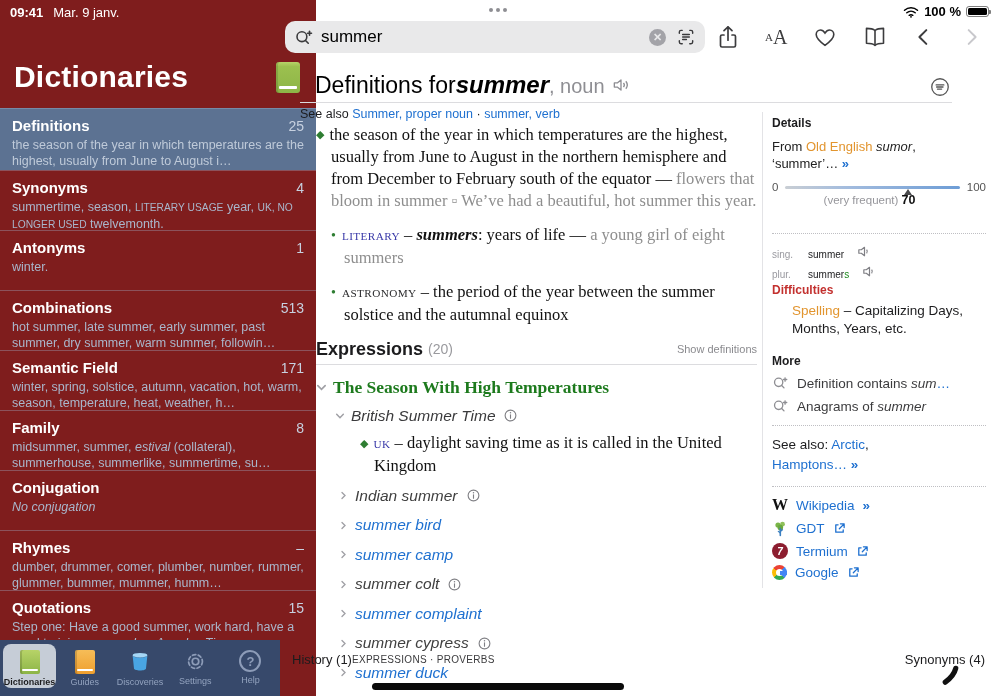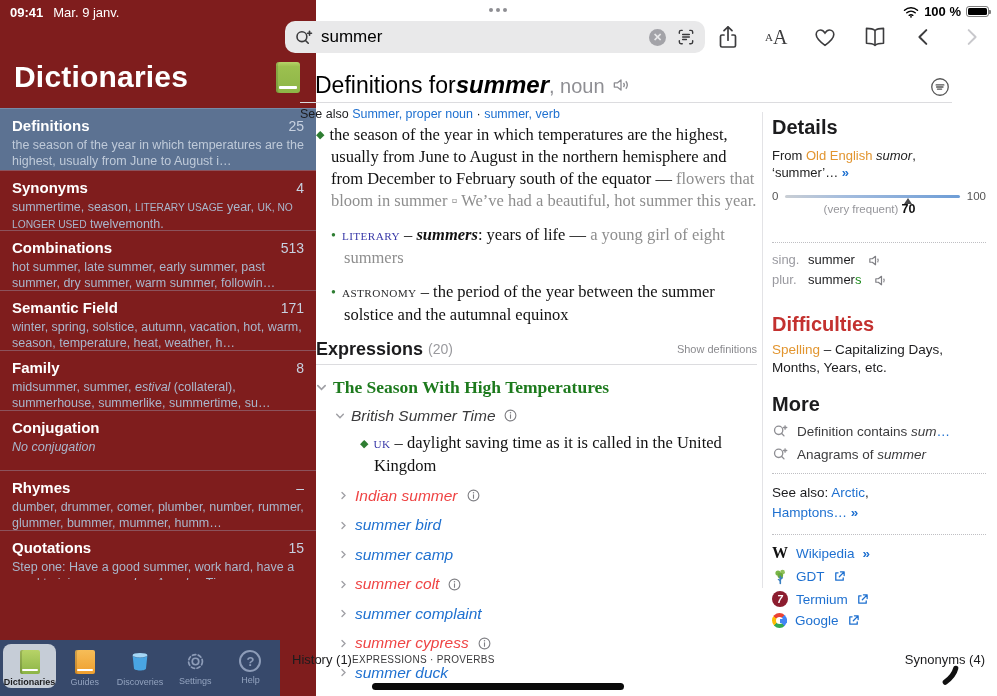--- a/index.html
+++ b/index.html
@@ -92,39 +92,39 @@
   .expr-action { margin-left:auto; font-size:11px; color:#8a8a8e; }
   .expr-divider { border-top:1px solid #dcdcdf; margin-top:4px; }
   .expr-group { margin-top:11px; display:flex; align-items:baseline; gap:6px; }
   .expr-group .gtitle { font-weight:700; color:#1d7a1d; font-size:17.5px; }
   .chev { color:#a0a0a5; flex:none; }
   .expr-sub { margin-top:7px; margin-left:19px; display:flex; align-items:center; gap:6px; font-family:"Liberation Sans",sans-serif; font-size:15.5px; font-style:italic; color:#3a3a3c; }
   .info-i { color:#7f7f84; flex:none; margin-left:2px; font-style:normal; }
   .expr-def { margin-top:5px; margin-left:44px; padding-left:14px; text-indent:-14px; }
   .expr-item { margin-top:7.5px; margin-left:23px; display:flex; align-items:center; gap:7px; font-family:"Liberation Sans",sans-serif; font-size:15.5px; font-style:italic; }
   .expr-item .blue { color:#1e70d0; }
-  .expr-item .plain { color:#ef4444; }
+  .expr-item .plain { color:#404040; }
 
   
   .v-divider { position:absolute; left:762px; top:112px; width:1px; height:476px; background:#e3e3e6; }
   .panel { position:absolute; left:772px; top:116px; width:214px; font-size:13.5px; }
-  .panel h2 { font-size:20px; font-weight:700; color:#1c1c1e; }
+  .panel h2 { font-size:12px; font-weight:700; color:#1c1c1e; }
   .panel h2.red { color:#c3312f; }
   .etym { margin-top:8px; width:170px; font-size:13px; line-height:17px; color:#222; }
   .freq { display:flex; align-items:flex-start; gap:7px; margin-top:9px; font-size:11.5px; color:#555; }
   .freq-mid { flex:1; position:relative; padding-top:5px; }
   .freq-bar { height:3px; border-radius:2px; background:linear-gradient(90deg,#c9ced4,#a3bcde 35%,#6d9dd6); }
   .freq-marker { position:absolute; top:8px; width:0; height:0; border-left:4px solid transparent; border-right:4px solid transparent; border-bottom:6px solid #4a4a4c; transform:translateX(-3px); }
   .freq-label { font-size:11.5px; color:#96969b; text-align:right; margin-top:4px; white-space:nowrap; }
   .freq-label b { color:#111; font-size:12.5px; }
   .dotted { border-top:1.5px dotted #bfbfc3; margin:11px 0 9px; }
-  .form-row { display:flex; align-items:flex-start; margin-top:3px; font-size:13px; }
+  .form-row { display:flex; align-items:flex-end; margin-top:3px; font-size:10px; }
   .form-row .flabel { width:36px; color:#9a9aa0; }
   .form-row .speaker { margin-left:12px; color:#7f7f84; }
-  .diff-body { margin-top:5px; line-height:17.5px; }
+  .diff-body { margin-top:5px; line-height:17.5px;margin-left:20px; }
   .more { margin-top:17px; }
   .more-row { display:flex; align-items:center; gap:9px; margin-top:7px; color:#3c3c3e; }
   .more-row .qicon { color:#8e8e93; flex:none; }
   .see-block { line-height:20px; }
   .link-row { display:flex; align-items:center; gap:8px; margin-top:6px; }
   .link-row .ltext { color:#1e70d0; }
   .wiki-w { font-family:"Liberation Serif",serif; font-size:16px; font-weight:700; color:#111; width:16px; text-align:center; }
   .termium-circle { width:16px; height:16px; border-radius:50%; background:#8c1d2f; color:#fff; font-size:10px; font-weight:700; font-style:italic; display:flex; align-items:center; justify-content:center; }
   .g-icon { position:relative; width:15px; height:15px; border-radius:50%;
     background:conic-gradient(from 45deg,#4285f4 0 25%,#34a853 25% 50%,#fbbc05 50% 72%,#ea4335 72% 100%); }
@@ -161,20 +161,27 @@
       </div>
       <div class="side-item" style="height:60px">
         <div class="row1">
             <span class="title">Synonyms</span>
             <span class="count">4</span>
           </div>
         <div class="sub"><span>summertime, season, </span><span class="seg-sci">literary usage</span><span> year, </span><span class="seg-sci">uk, no longer used</span><span> twelvemonth.</span></div>
       </div>
       <div class="side-item" style="height:60px">
         <div class="row1">
+            <span class="title">Antonyms</span>
+            <span class="count">1</span>
+          </div>
+        <div class="sub"><span>winter.</span></div>
+      </div>
+      <div class="side-item" style="height:60px">
+        <div class="row1">
             <span class="title">Combinations</span>
             <span class="count">513</span>
           </div>
         <div class="sub"><span>hot summer, late summer, early summer, past summer, dry summer, warm summer, followin…</span></div>
       </div>
       <div class="side-item" style="height:60px">
         <div class="row1">
             <span class="title">Semantic Field</span>
             <span class="count">171</span>
           </div>
@@ -486,21 +493,21 @@
       <span class="flabel">plur.</span>
       <span><span>summer</span><span class="seg-grn">s</span></span>
       <span class="speaker">
           <svg width="17" height="17" viewBox="0 0 24 24" fill="none" stroke="currentColor" stroke-width="1.7" stroke-linejoin="round">
             <path d="M4 9.5v5h3.5L12 18V6L7.5 9.5H4z"></path>
             <path d="M15 9.5c1.3 1.6 1.3 3.4 0 5"></path>
           </svg>
         </span>
     </div>
 
-    <h2 class="red" style="margin-top:24px">Difficulties</h2>
+    <h2 class="red" style="margin-top:3px">Difficulties</h2>
     <div class="diff-body"><span class="seg-o">Spelling</span><span> – Capitalizing Days, Months, Years, etc.</span></div>
 
     <div class="more">
       <h2>More</h2>
       <div class="more-row">
         <span class="qicon">
             <svg width="16" height="16" viewBox="0 0 24 24" fill="none" stroke="currentColor" stroke-width="2" stroke-linecap="round">
               <circle cx="10" cy="11" r="6.2"></circle>
               <path d="M14.5 15.7 18 19.3"></path>
               <path d="M19.6 4.2v5"></path>

